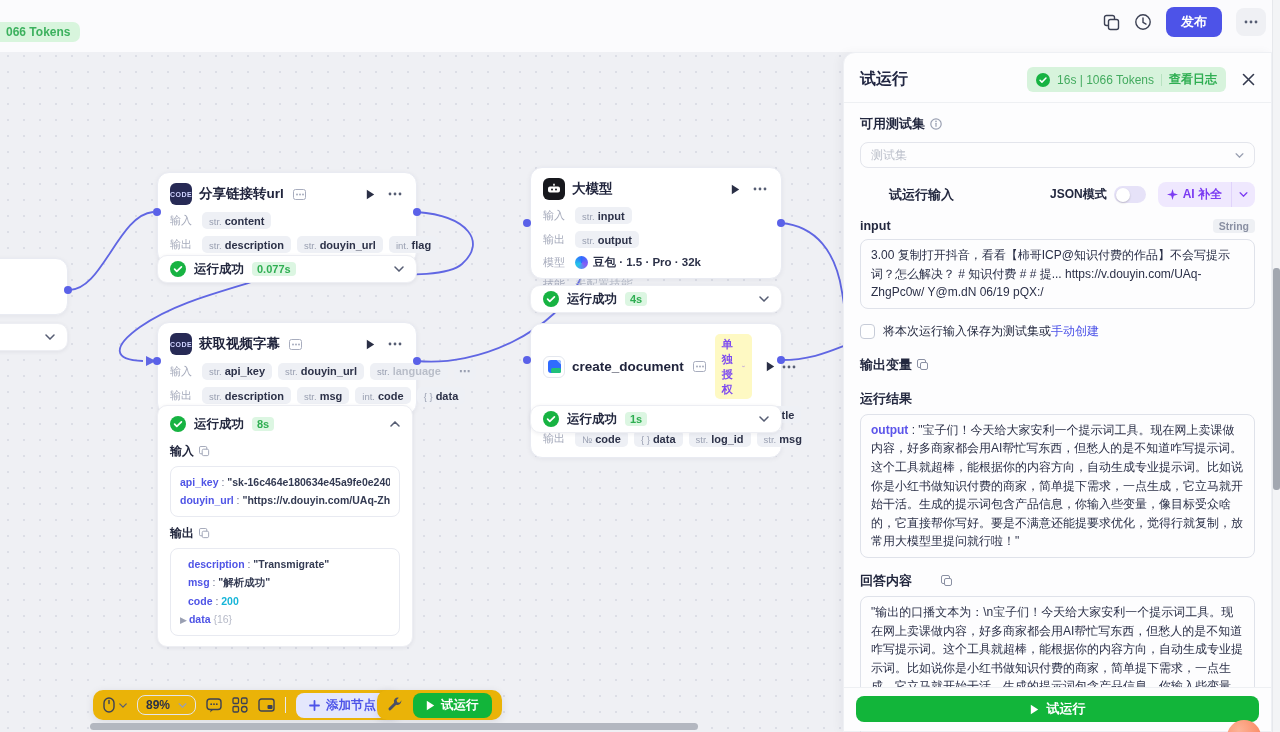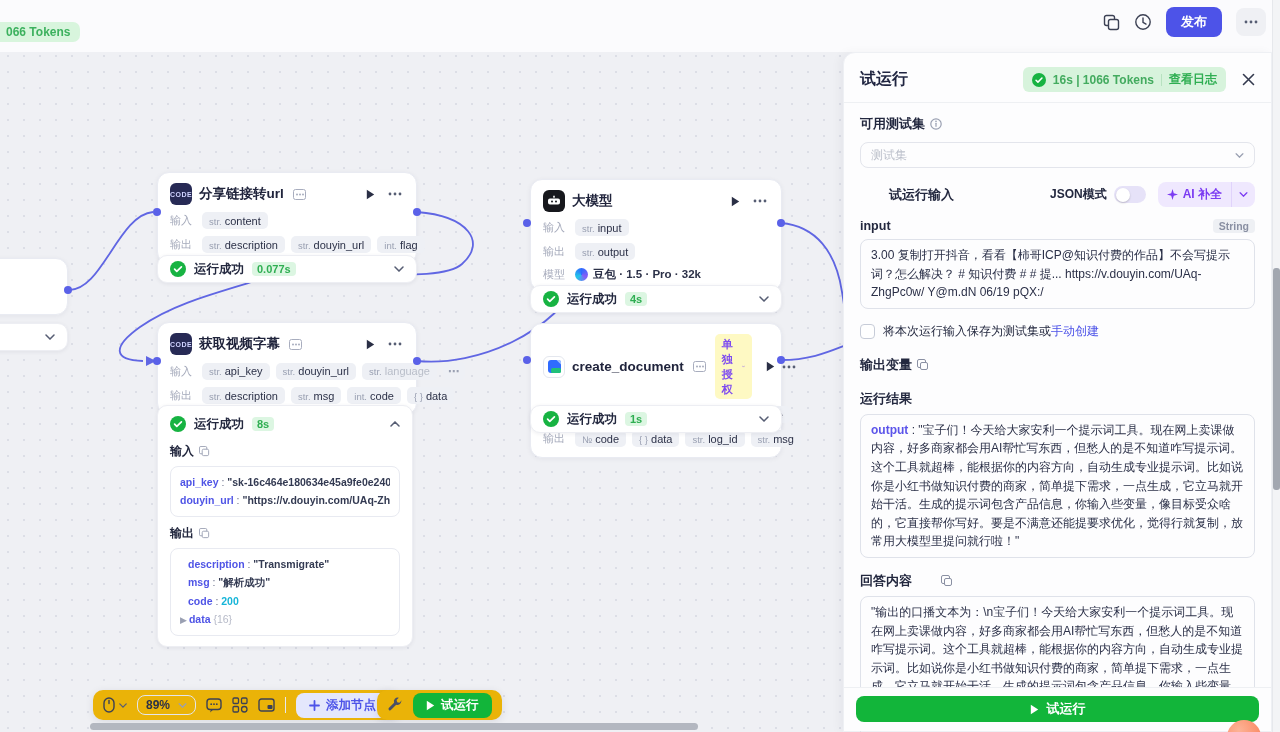--- a/index.html
+++ b/index.html
@@ -25,21 +25,21 @@
   .nicon.doc  { background:#fff; border:1px solid #e4e7ee; }
   .ntitle { font-size:13.5px; font-weight:700; color:#20243c; white-space:nowrap; }
   .tag-ic { margin-left:2px; display:flex; }
   .head-sp { flex:1; }
   .hbtn { display:flex; align-items:center; justify-content:center; width:18px; height:18px; }
   .prow { display:flex; align-items:center; gap:6px; margin-top:7px; }
   .plabel { font-size:11px; color:#a5aabb; width:26px; flex:none; }
   .pill { background:#eef0f5; border-radius:5px; padding:2.5px 7px; font-size:11px;
     display:inline-flex; gap:3px; align-items:baseline; white-space:nowrap; }
   .pill i { font-style:normal; color:#9aa0b2; font-size:9.5px; }
-  .pill b { color:#2c3148; font-weight:400; }
+  .pill b { color:#2c3148; font-weight:700; }
   .pill.faded b { color:#b9bec9; max-width:52px; overflow:hidden; }
   .pill.mini { padding:2.5px 5px; color:#9aa0b2; font-weight:700; letter-spacing:1px; }
   .mrow-val { font-size:11.5px; color:#2c3148; font-weight:600; display:flex; align-items:center; gap:5px; }
   .mrow-dim { font-size:11.5px; color:#b4b9c6; }
   .model-dot { width:13px; height:13px; border-radius:50%; flex:none;
     background:conic-gradient(#2f6bff,#8a5cf6,#21c8e8,#2f6bff); }
   .auth-badge { background:#fef9c3; color:#7d4af0; font-size:11px; font-weight:700;
     border-radius:5px; padding:2.5px 7px; display:inline-flex; align-items:center; gap:4px; margin-left:2px; }
 
   .statusbar { position:absolute; background:#fff; border:1px solid #edeef3; border-radius:10px;
@@ -87,21 +87,21 @@
   .publish-btn { background:#4d53e8; color:#fff; font-size:13px; font-weight:700; border-radius:8px;
     padding:6px 15px; }
   .more-btn { background:#eff0f4; border-radius:8px; width:30px; height:28px; display:flex; align-items:center; justify-content:center; }
 
   
   #panel { position:absolute; left:843px; top:52px; width:429px; height:680px; background:#fdfdfe;
     border-radius:12px 0 0 0; border:1px solid #eef0f4; box-shadow:-4px 0 10px rgba(25,30,60,.04); z-index:8; }
   .p-head { display:flex; align-items:center; padding:14px 16px 10px; gap:10px; }
   .p-title { font-size:16px; font-weight:700; color:#1f2440; flex:1; }
   .res-pill { background:#d7f3dc; border-radius:6px; display:flex; align-items:center; gap:7px; padding:4px 9px; }
-  .res-pill .t { font-size:12px; font-weight:700; color:#43ab5f; }
+  .res-pill .t { font-size:12px; font-weight:400; color:#43ab5f; }
   .res-pill .d { width:1px; height:12px; background:#b7e2c0; }
   .res-pill .log { font-size:12px; font-weight:700; color:#2fae52; }
   .p-div { height:1px; background:#eef0f3; }
   .p-body { padding:12px 16px 0; }
   .sec-label { font-size:13px; font-weight:700; color:#23283f; display:flex; align-items:center; gap:5px; }
   .tset-select { margin-top:9px; border:1px solid #e3e5ec; border-radius:8px; height:26px;
     display:flex; align-items:center; padding:0 10px; }
   .tset-ph { font-size:12px; color:#bcc0cb; flex:1; }
   .row-between { display:flex; align-items:center; margin-top:14px;margin-left:29px; }
   .jm-label { font-size:12px; font-weight:600; color:#23283f; margin-right:7px; }
@@ -323,21 +323,21 @@
       </svg>
   </div>
   <div class="kvbox" style="min-height:72px;">
     <div class="kvline" style="padding-left:8px;"><span class="kvk">description</span><span class="kvsep"> : </span><span class="kvv">"Transmigrate"</span></div>
     <div class="kvline" style="padding-left:8px;"><span class="kvk">msg</span><span class="kvsep"> : </span><span class="kvv">"解析成功"</span></div>
     <div class="kvline" style="padding-left:8px;"><span class="kvk">code</span><span class="kvsep"> : </span><span class="kvv-num">200</span></div>
     <div class="kvline"><span class="kcaret">▶</span><span class="kvk">data</span> <span class="kvv-dim">{16}</span></div>
   </div>
 </div>
 
-<div class="node" style="left:530px; top:179px; width:252px; height:112px;">
+<div class="node" style="left:530px; top:167px; width:252px; height:112px;">
   <div class="node-head">
     <span class="nicon llm">
       <svg class="ic" width="14" height="14" viewBox="0 0 14 14">
           <path d="M3 4.5h8a2 2 0 0 1 2 2v2a2 2 0 0 1-2 2H3a2 2 0 0 1-2-2v-2a2 2 0 0 1 2-2z" fill="#fff"></path>
           <circle cx="5" cy="7.5" r="1" fill="#17181d"></circle>
           <circle cx="9" cy="7.5" r="1" fill="#17181d"></circle>
           <rect x="6.3" y="1.5" width="1.4" height="2.4" rx="0.7" fill="#fff"></rect>
         </svg>
     </span>
     <span class="ntitle">大模型</span>

